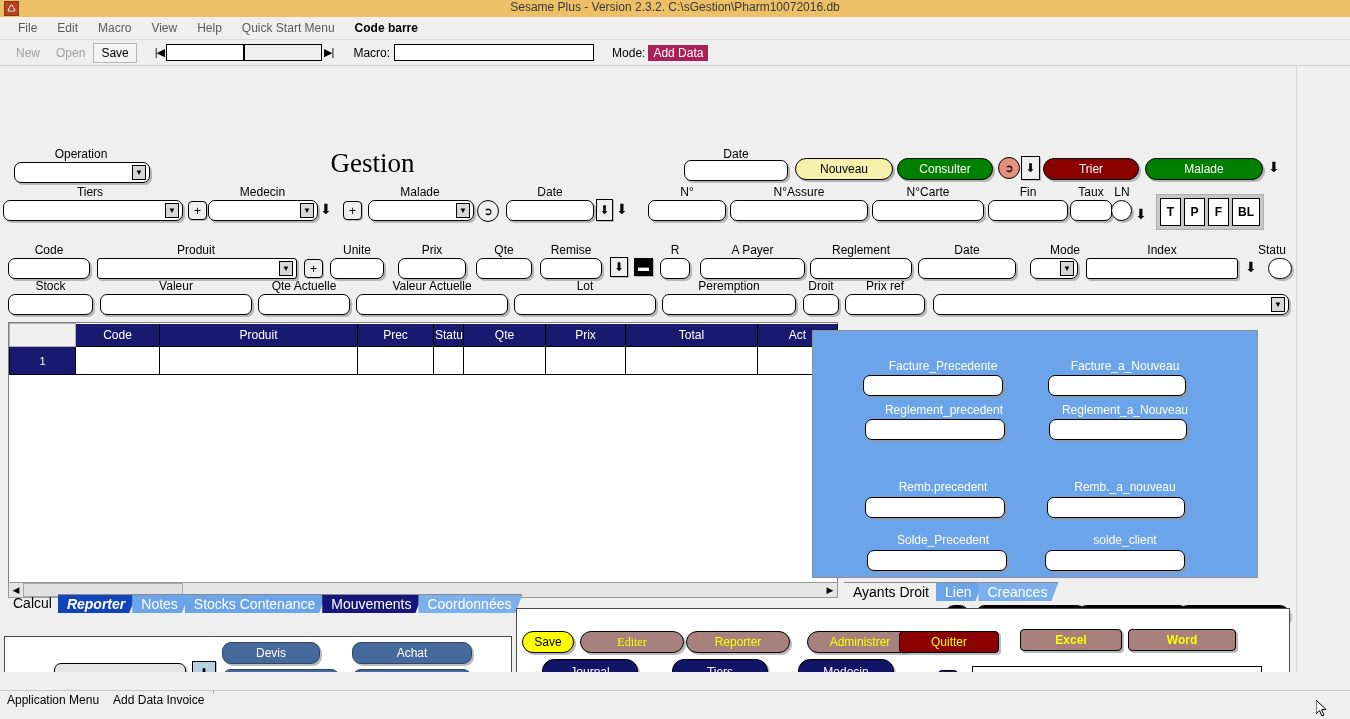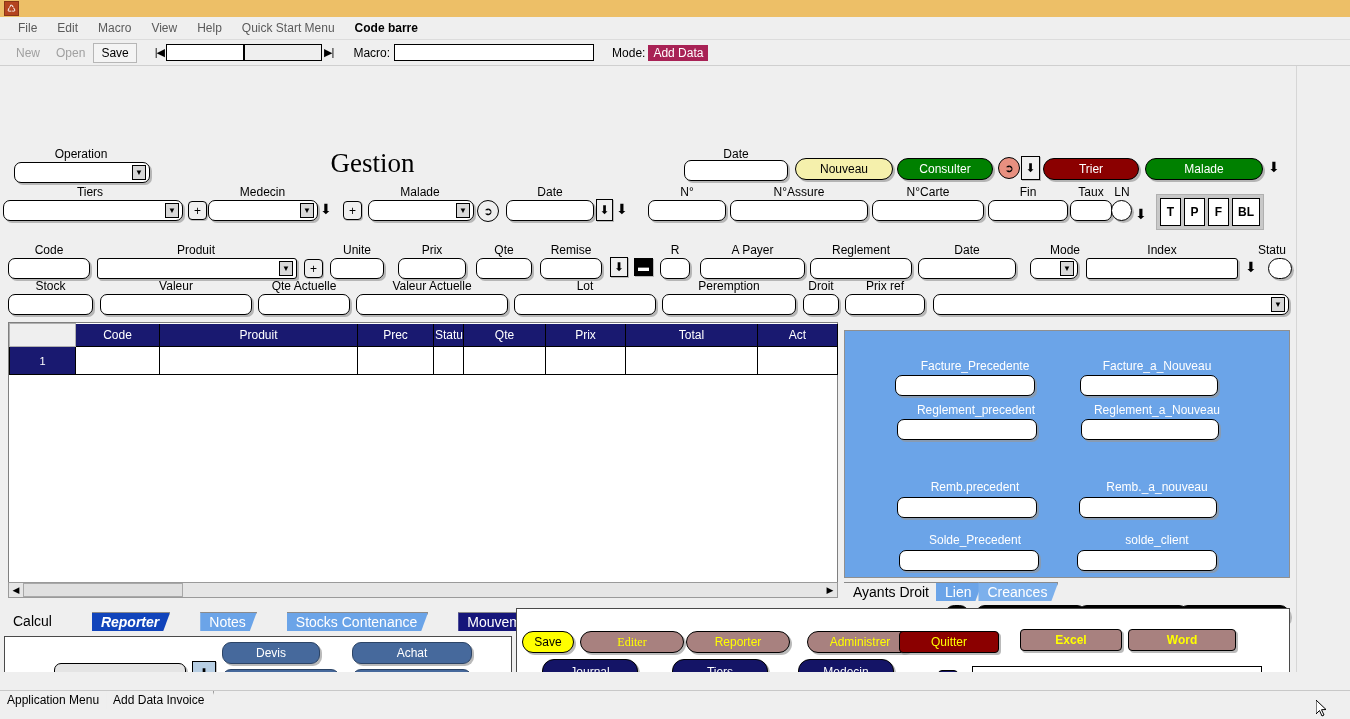--- a/index.html
+++ b/index.html
@@ -114,21 +114,21 @@
   .grid th.corner{ background:#efefef; border:1px solid #b0b0b0;}
   .hscroll{
     position:absolute; left:8px; top:516px; width:830px; height:16px;
     background:#e6e6e6; border:1px solid #9a9a9a; display:flex; align-items:center;
   }
   .hscroll .sbtn{ width:14px; height:14px; display:flex; align-items:center; justify-content:center;
      font-size:9px; background:#e6e6e6;}
   .hscroll .thumb{ width:160px; height:14px; background:#e0e0e0; border:1px solid #a8a8a8;}
   
   .bluepanel{
-    position:absolute; left:844px; top:264px; width:446px; height:248px;
+    position:absolute; left:812px; top:264px; width:446px; height:248px;
     background:#6ba4e8; border:1px solid #8f8f8f;
   }
   .bluepanel .bl{ position:absolute; color:#fff; font-size:12px; white-space:nowrap; text-align:center;}
   
   .tabstrip{ position:absolute; display:flex; align-items:flex-end; font-size:14px;}
   .tab{
     position:relative; padding:2px 10px 2px 9px; height:19px; line-height:15px;
     border-top:1px solid #8a8a8a; border-right:1px solid #8a8a8a;
     background:#efefef; color:#000; white-space:nowrap;
     clip-path: polygon(0 0, 100% 0, calc(100% - 7px) 100%, 0 100%);
@@ -175,20 +175,21 @@
     clip-path: polygon(0 0, 100% 0, calc(100% - 7px) 100%, 0 100%);
     margin-right:-3px;
   }
   .cursor{ position:absolute; left:1316px; top:700px; width:12px; height:18px;}
 </style>
 </head>
 <body>
 
 <div class="titlebar">
   <div class="app-icon">♺</div>
+  <div class="tb-title">Sesame Plus - Version 2.3.2. C:\sGestion\Pharm10072016.db</div>
 </div>
 
 <div class="menubar">
   <div class="mi">File</div>
   <div class="mi">Edit</div>
   <div class="mi">Macro</div>
   <div class="mi">View</div>
   <div class="mi">Help</div>
   <div class="mi">Quick Start Menu</div>
   <div class="mi active">Code barre</div>
@@ -434,21 +435,21 @@
     <div class="tab">Ayants Droit</div>
     <div class="tab blue">Lien</div>
     <div class="tab lightblue">Creances</div>
   </div>
 
   <div class="btn-black" style="left:944px; top:539px; width:26px; border-radius:13px;">S</div>
   <div class="btn-black" style="left:975px; top:539px; width:112px;">Cloture</div>
   <div class="btn-black" style="left:1077px; top:539px; width:112px;">Effacer</div>
   <div class="btn-black" style="left:1178px; top:539px; width:112px;">Manager</div>
 
-  <div class="tabstrip" style="left:4px; top:546px;gap:34px;">
+  <div class="tabstrip" style="left:4px; top:528px;">
     <div class="tab plain">Calcul</div>
     <div class="tab darkblue">Reporter</div>
     <div class="tab blue">Notes</div>
     <div class="tab blue">Stocks Contenance</div>
     <div class="tab navy">Mouvements</div>
     <div class="tab lightblue">Coordonnées</div>
   </div>
 
   <div class="botpanel" style="left:4px; top:570px; width:508px; height:110px;"></div>
   <div class="fld grey" style="left:54px; top:597px; width:132px;"></div>

